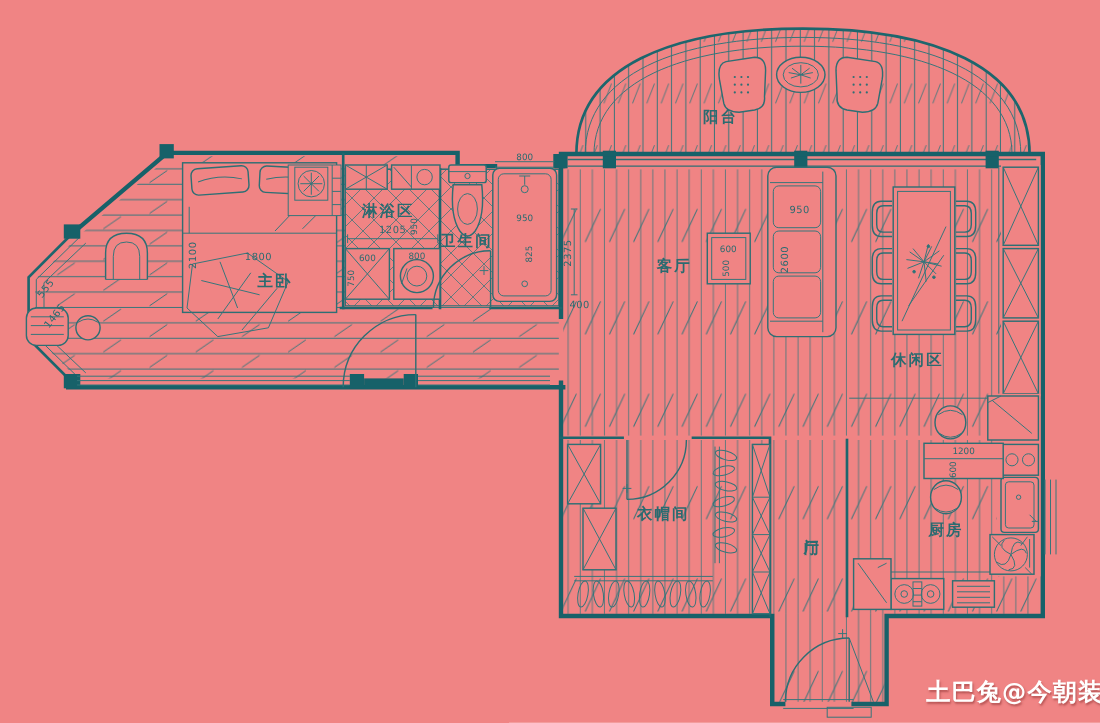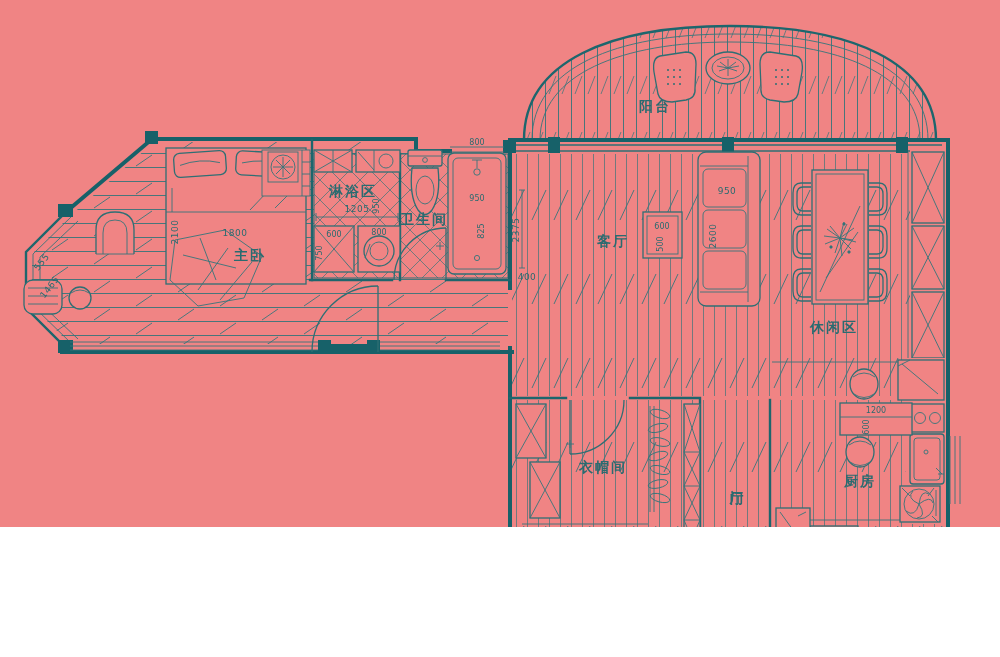--- a/index.html
+++ b/index.html
@@ -1,17 +1,17 @@
 <!DOCTYPE html>
 <html><head>
 <meta charset="utf-8">
 <style>
   html,body{margin:0;padding:0;}
   body{font-family:"DejaVu Sans","Liberation Sans",sans-serif;}
-  .stage{position:relative;width:1000px;height:527px;background:#f08484;overflow:hidden;}
+  .stage{position:relative;width:1000px;height:657px;background:#f08484;overflow:hidden;}
   svg{position:absolute;left:0;top:0;}
   
   .w  {stroke:#176169;stroke-width:4;fill:none;stroke-linecap:square;}
   .w2 {stroke:#1d666d;stroke-width:2.4;fill:none;stroke-linecap:square;}
   .t  {stroke:#2e6f74;stroke-width:1.3;fill:none;}
   .t1 {stroke:#35757a;stroke-width:0.9;fill:none;}
   .fw {fill:#176169;stroke:none;}
   .bg {fill:#f08484;stroke:none;}
   text{fill:#2a6b70;}
   .lbl{font-size:14px;font-weight:bold;letter-spacing:2px;}

